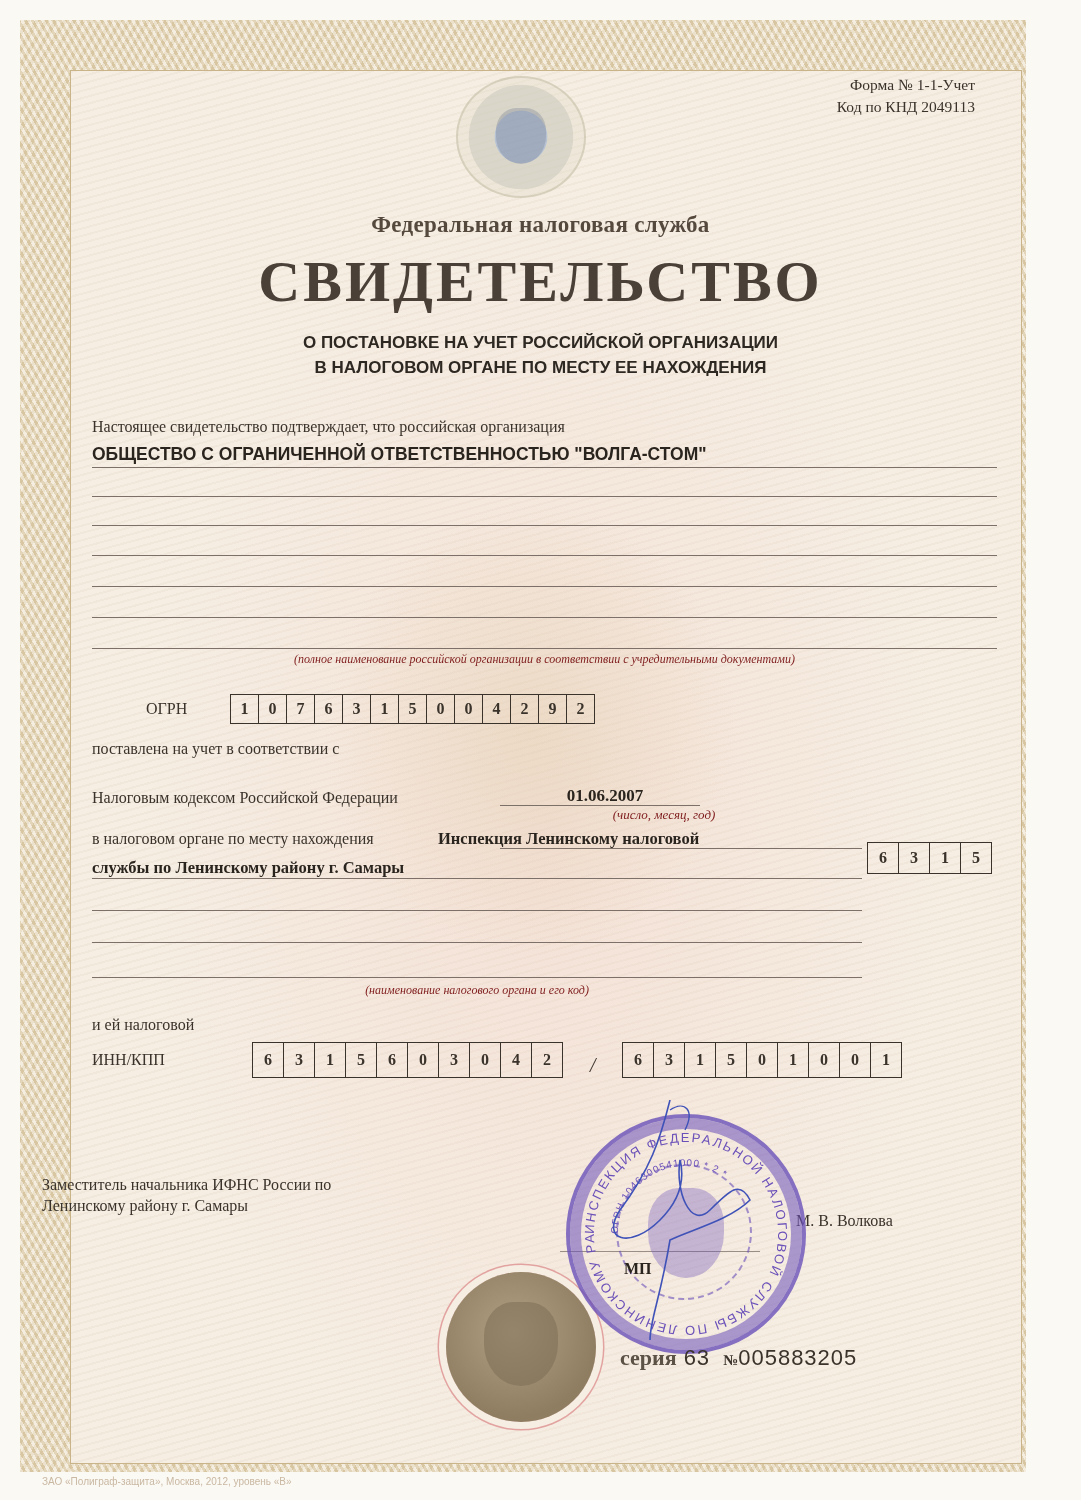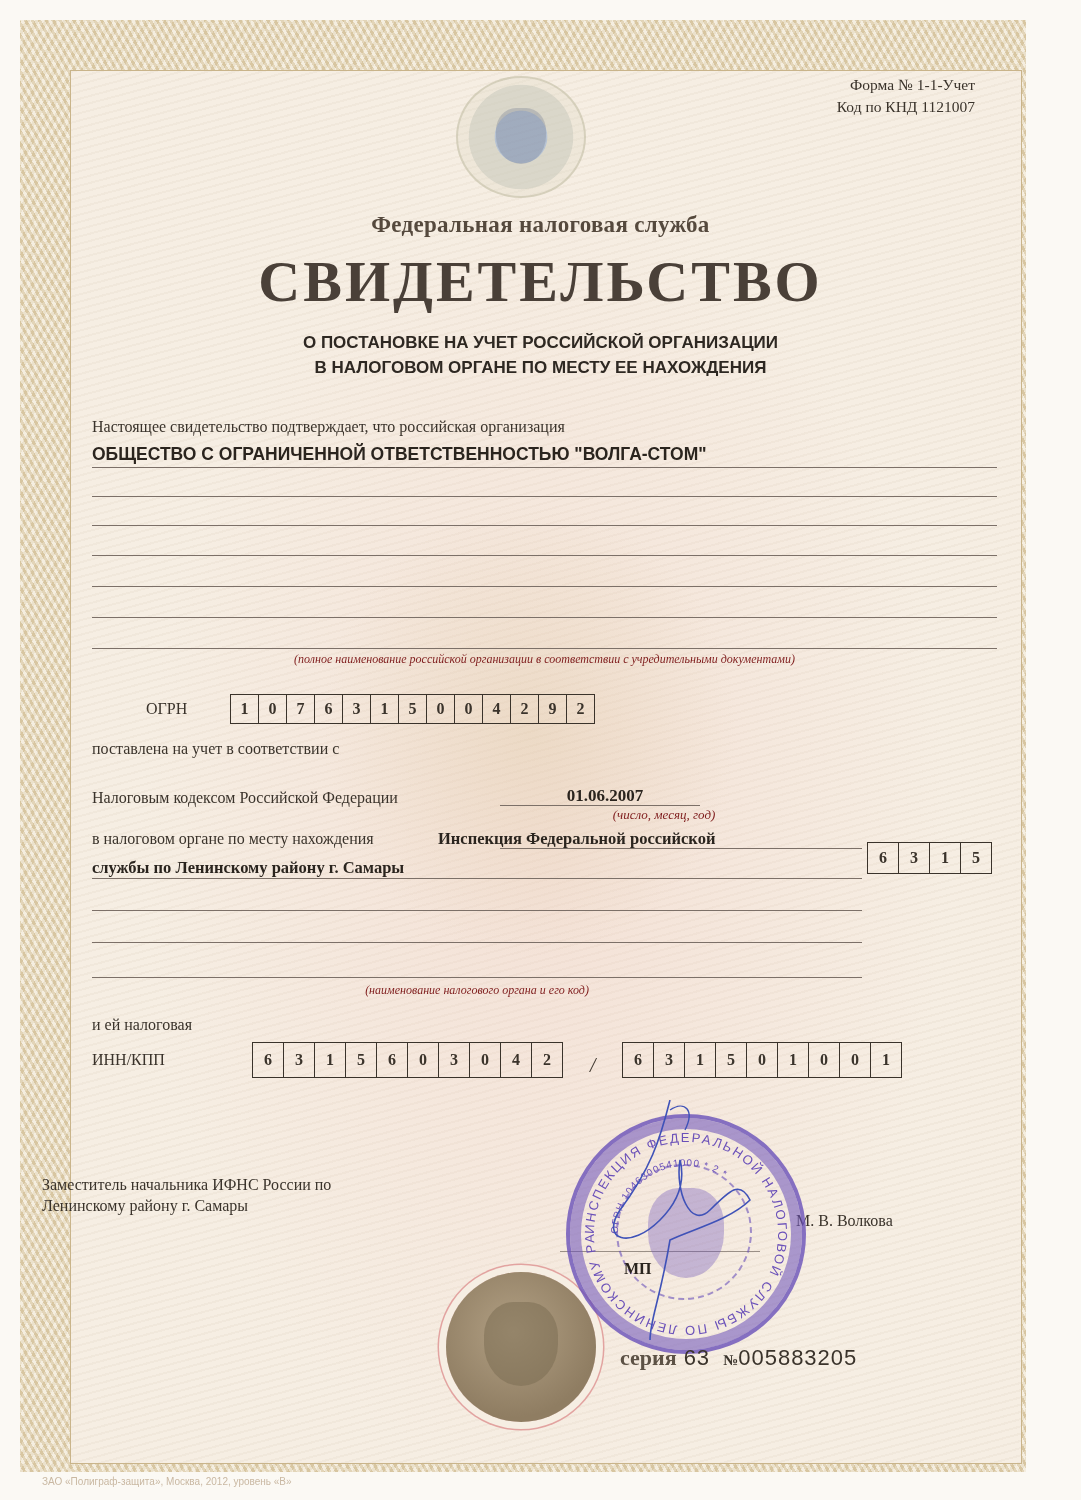--- a/index.html
+++ b/index.html
@@ -74,21 +74,21 @@
 </div>
 
 <div class="abs eagle-watermark"></div>
 
 <div class="abs hologram">
   <div class="eagle"></div>
 </div>
 
 <div class="abs form-no">
   <div>Форма № 1-1-Учет</div>
-  <div>Код по КНД 1121007</div>
+  <div>Код по КНД 2049113</div>
 </div>
 
 <div class="abs fns">Федеральная налоговая служба</div>
 <div class="abs title">СВИДЕТЕЛЬСТВО</div>
 <div class="abs subtitle">
   <div>О ПОСТАНОВКЕ НА УЧЕТ РОССИЙСКОЙ ОРГАНИЗАЦИИ</div>
   <div>В НАЛОГОВОМ ОРГАНЕ  ПО МЕСТУ ЕЕ НАХОЖДЕНИЯ</div>
 </div>
 
 <div class="abs lbl" style="left:92px; top:418px; font-size:16px;">Настоящее свидетельство подтверждает, что российская организация</div>
@@ -118,36 +118,36 @@
   <div class="cell">9</div>
   <div class="cell">2</div>
 </div>
 
 <div class="abs lbl" style="left:92px; top:740px;">поставлена на учет в соответствии с</div>
 <div class="abs lbl" style="left:92px; top:789px;">Налоговым кодексом Российской Федерации</div>
 <div class="abs lbl bold" style="left:510px; top:786px; width:190px; text-align:center; font-size:17px;">01.06.2007</div>
 <div class="line" style="left:500px; top:805px; width:200px;"></div>
 <div class="abs caption" style="left:564px; top:807px; width:200px; font-size:13px;">(число, месяц, год)</div>
 <div class="abs lbl" style="left:92px; top:830px;">в налоговом органе по месту нахождения</div>
-<div class="abs lbl bold" style="left:438px; top:829px; font-size:16.5px;">Инспекция Федеральной российской</div>
+<div class="abs lbl bold" style="left:438px; top:829px; font-size:16.5px;">Инспекция Ленинскому налоговой</div>
 <div class="line" style="left:500px; top:848px; width:362px;"></div>
 <div class="abs lbl bold" style="left:92px; top:858px; font-size:16.5px;">службы по Ленинскому району г. Самары</div>
 <div class="line" style="left:92px; top:878px; width:770px;"></div>
 <div class="cells" style="left:867px; top:842px;">
   <div class="cell" style="width:30px;height:30px;">6</div>
   <div class="cell" style="width:30px;height:30px;">3</div>
   <div class="cell" style="width:30px;height:30px;">1</div>
   <div class="cell" style="width:30px;height:30px;">5</div>
 </div>
 <div class="line" style="left:92px; top:910px; width:770px;"></div>
 <div class="line" style="left:92px; top:942px; width:770px;"></div>
 <div class="line" style="left:92px; top:977px; width:770px;"></div>
 <div class="abs caption" style="left:92px; top:983px; width:770px;">(наименование налогового органа и его код)</div>
 
-<div class="abs lbl" style="left:92px; top:1016px;">и ей налоговая</div>
+<div class="abs lbl" style="left:92px; top:1016px;">и ей налоговой</div>
 <div class="abs lbl" style="left:92px; top:1051px;">ИНН/КПП</div>
 <div class="cells tall" style="left:252px; top:1042px;">
   <div class="cell">6</div>
   <div class="cell">3</div>
   <div class="cell">1</div>
   <div class="cell">5</div>
   <div class="cell">6</div>
   <div class="cell">0</div>
   <div class="cell">3</div>
   <div class="cell">0</div>

